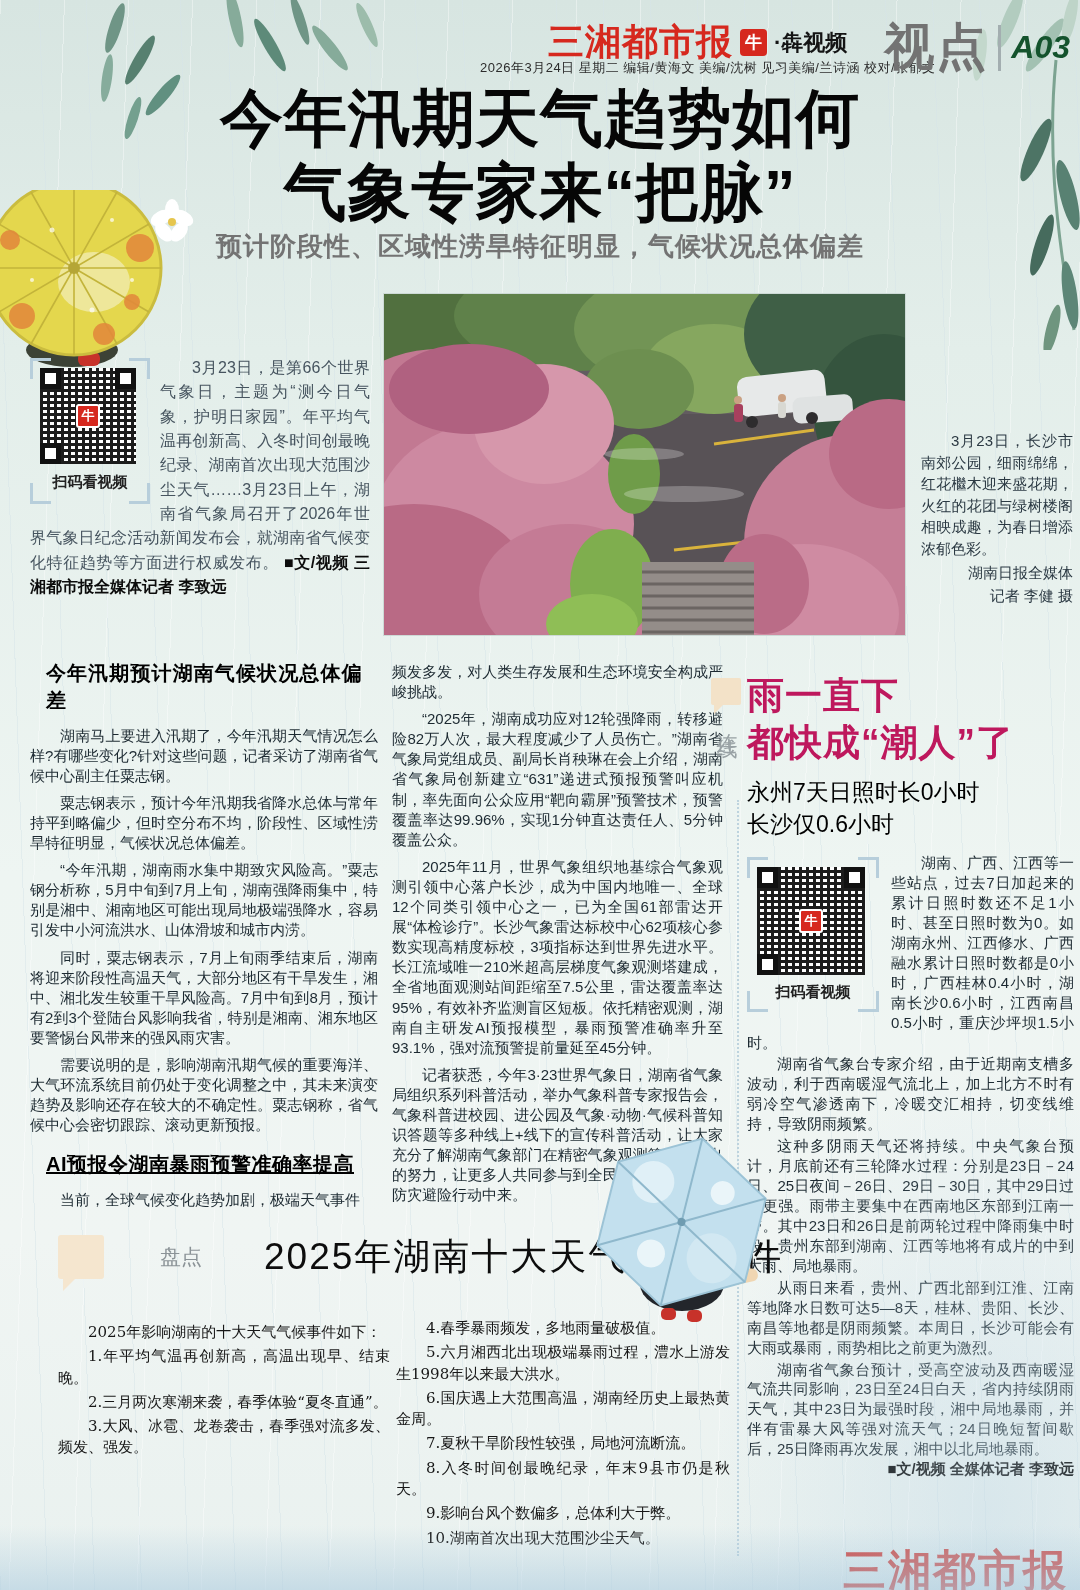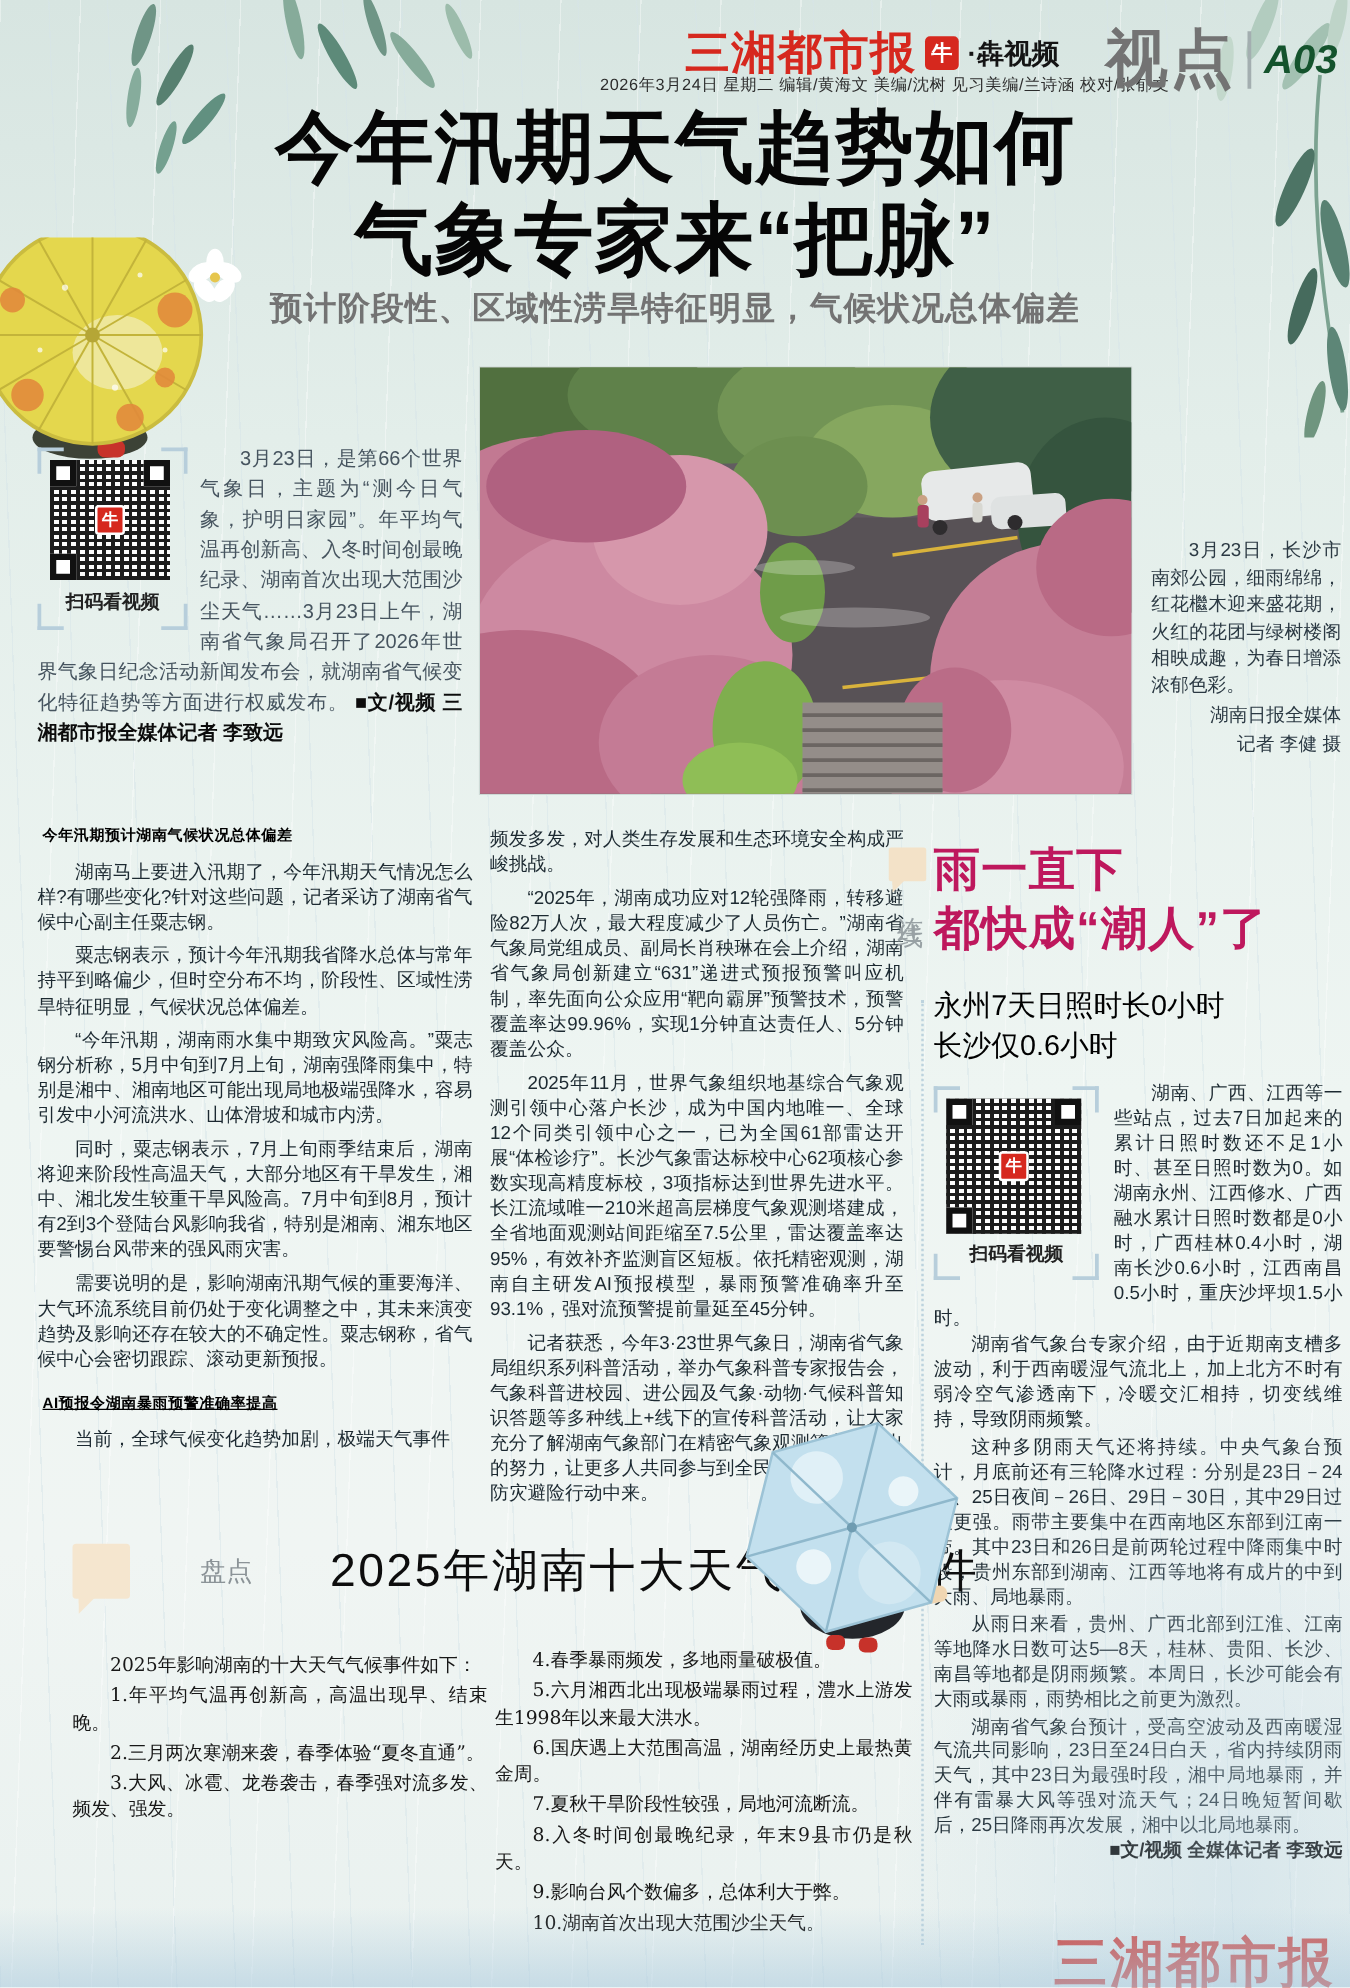--- a/index.html
+++ b/index.html
@@ -53,35 +53,35 @@
   .lead b{color:#0c0c0c;}
   
   .photo-wrap{left:383px;top:293px;width:523px;height:343px;background:#fff;border:1px solid #cddad6;box-sizing:border-box;}
   .caption{left:921px;top:430px;width:152px;font-size:15px;line-height:1.44;color:#2b3943;text-align:justify;}
   .caption p{margin:0;text-indent:2em;}
   .caption .credit{text-indent:0;text-align:right;margin-top:2px;}
   
   .col{font-size:15px;line-height:1.34;color:#1c2931;text-align:justify;}
   .col p{margin:7px 0 2px;text-indent:2em;}
   .col p.noind{text-indent:0;}
-  .col h3{font-size:12px;font-weight:800;color:#000;margin:0 4px 12px;letter-spacing:.5px;}
+  .col h3{font-size:20px;font-weight:800;color:#000;margin:0 16px 12px;letter-spacing:.5px;}
   .col h3.second{margin-top:16px;text-decoration:underline;}
   .col1{left:30px;top:660px;width:348px;}
   .col2{left:392px;top:655px;width:331px;}
   
   .bubble{left:711px;top:678px;width:30px;height:27px;background:#f3e2c8;border-radius:2px;}
   .bubble::after{content:'';position:absolute;left:3px;bottom:-9px;border:6px solid transparent;
                  border-top-color:#f3e2c8;border-left-color:#f3e2c8;}
   .rail-tag{left:713px;top:716px;writing-mode:vertical-rl;text-orientation:upright;
             font-size:21px;color:#98a1a4;letter-spacing:5px;}
   .rail-line{left:737px;top:800px;height:756px;border-left:2px dotted #bdd3de;}
   
   .wire{left:747px;top:672px;width:327px;}
   .wire h2{margin:0;font-size:37px;font-weight:900;line-height:1.28;color:#be185d;letter-spacing:1px;}
-  .wire-sub{margin-top:21px;font-size:23px;line-height:1.4;color:#000;}
+  .wire-sub{margin-top:9px;font-size:23px;line-height:1.4;color:#000;}
   .wire-body{margin-top:13px;font-size:15px;line-height:1.33;color:#1c2931;text-align:justify;}
   .wire-body p{margin:0 0 2px;text-indent:2em;}
   .wire-body p.first{text-indent:0;}
   .wire-scan{float:left;width:132px;margin:4px 12px 2px 0;}
   .fr{float:right;font-weight:700;color:#000;}
   .wire-logo{right:12px;top:1542px;font-size:43px;font-weight:900;color:#d6281e;letter-spacing:2px;}
   
   .roundup-head{left:58px;top:1232px;display:flex;align-items:center;gap:40px;}
   .bubble2{width:46px;height:44px;background:#f5e6cf;border-radius:3px;position:relative;}
   .bubble2::after{content:'';position:absolute;left:5px;bottom:-12px;border:8px solid transparent;

